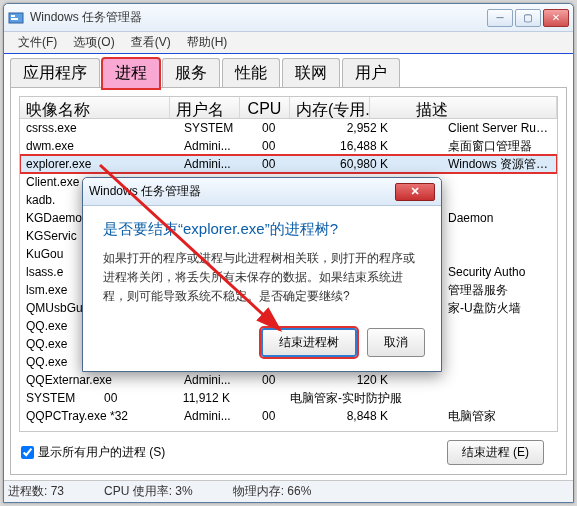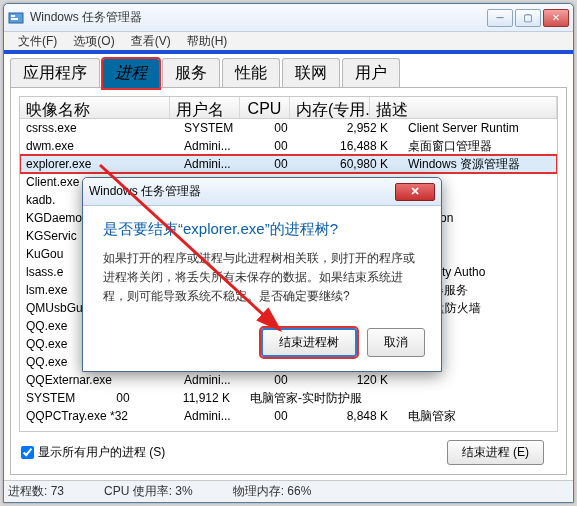--- a/index.html
+++ b/index.html
@@ -4,40 +4,40 @@
 <style>
 * { box-sizing: border-box; margin: 0; padding: 0; font-family: "Microsoft YaHei", "Segoe UI", Tahoma, sans-serif; }
 body { background: #d8d8d8; width: 577px; height: 506px; overflow: hidden; position: relative; }
 .window { position: absolute; left: 3px; top: 3px; width: 571px; height: 500px; background: #fff; border: 1px solid #5a7ca0; border-radius: 5px 5px 0 0; box-shadow: 0 0 3px rgba(0,0,0,.3); }
 .titlebar { height: 28px; background: linear-gradient(#f7fbff,#e6eef8); border-bottom: 1px solid #c0cde0; display: flex; align-items: center; padding: 0 4px; border-radius: 5px 5px 0 0; }
 .titlebar .icon { width: 16px; height: 16px; margin-right: 6px; }
 .titlebar .title { font-size: 12px; color: #333; flex: 1; }
 .winbtns { display: flex; gap: 2px; }
 .winbtn { width: 26px; height: 18px; border: 1px solid #8fa6c2; border-radius: 2px; background: linear-gradient(#fbfdff,#dbe7f5); display: flex; align-items: center; justify-content: center; font-size: 10px; color: #3b5878; cursor: default; }
 .winbtn.close { background: linear-gradient(#f5a0a0,#d05050); color: #fff; border-color: #a03030; }
-.menubar { height: 22px; background: #f3f3f3; border-bottom: 4px solid #1d4ed8; display: flex; align-items: center; padding: 0 6px; font-size: 12px; color: #333; }
+.menubar { height: 22px; background: #f3f3f3; border-bottom: 1px solid #1d4ed8; display: flex; align-items: center; padding: 0 6px; font-size: 12px; color: #333; }
 .menuitem { padding: 2px 8px; cursor: default; }
 .tabs { display: flex; margin: 4px 6px 0 6px; font-size: 16px; position: relative; }
 .tab { padding: 4px 12px; border: 1px solid #b8b8b8; border-bottom: none; background: #f0f0f0; margin-right: 2px; border-radius: 3px 3px 0 0; cursor: default; position: relative; }
-.tab.active { background: #0369a1; z-index: 2; border-bottom: 1px solid #fff; margin-bottom: -1px; font-style: italic; }
+.tab.active { background: #f9a8d4; z-index: 2; border-bottom: 1px solid #fff; margin-bottom: -1px; }
 .tab.hl { outline: 2px solid #e03030; outline-offset: -1px; }
 .panel { margin: 0 6px 6px 6px; border: 1px solid #b8b8b8; height: 388px; background: #fff; position: relative; top: -1px; }
 .table-wrap { position: absolute; left: 8px; top: 8px; right: 8px; bottom: 42px; border: 1px solid #c8c8c8; overflow: hidden; background: #fff; }
 .thead { display: flex; height: 22px; background: linear-gradient(#fdfdfd,#ececec); border-bottom: 1px solid #d0d0d0; font-size: 16px; }
 .th { padding: 3px 6px; border-right: 1px solid #d8d8d8; overflow: hidden; white-space: nowrap; }
 .tbody { font-size: 12px; overflow-y: scroll; height: calc(100% - 22px); }
 .tr { display: flex; height: 18px; align-items: center; gap: 8px; }
 .tr.sel { background: #dbeaf9; }
 .tr.hl { outline: 2px solid #e03030; outline-offset: -1px; }
 .td { padding: 1px 6px; overflow: hidden; white-space: nowrap; text-overflow: ellipsis; }
 .c-name { width: 150px; }
 .c-user { width: 70px; }
-.c-cpu { width: 50px; text-align: center; }
+.c-cpu { width: 50px; text-align: left; }
 .c-mem { width: 80px; text-align: right; }
-.c-desc { flex: 1; }
+.c-desc { flex: 1; margin-left: 40px; }
 .th.c-cpu, .th.c-mem { text-align: center; }
 .bottom-controls { position: absolute; left: 10px; right: 22px; bottom: 8px; height: 28px; display: flex; align-items: center; font-size: 12px; }
 .chk { margin-right: 4px; }
 .btn { padding: 3px 14px; font-size: 12px; border: 1px solid #8a8a8a; border-radius: 3px; background: linear-gradient(#fdfdfd,#e6e6e6); cursor: default; }
 .statusbar { height: 22px; border-top: 1px solid #c8c8c8; background: #f0f3f8; display: flex; align-items: center; font-size: 12px; color: #333; padding: 0 4px; gap: 40px; position: absolute; left: 0; right: 0; bottom: 0; }
 
 
 .dialog { position: absolute; left: 82px; top: 177px; width: 360px; height: 195px; background: #fff; border: 1px solid #4a6a90; border-radius: 5px 5px 0 0; box-shadow: 0 4px 16px rgba(0,0,0,.45); }
 .d-titlebar { height: 28px; background: linear-gradient(#f5faff,#dce9f7); border-bottom: 1px solid #b8c8dc; display: flex; align-items: center; padding: 0 6px; border-radius: 5px 5px 0 0; }
 .d-title { font-size: 12px; flex: 1; }

